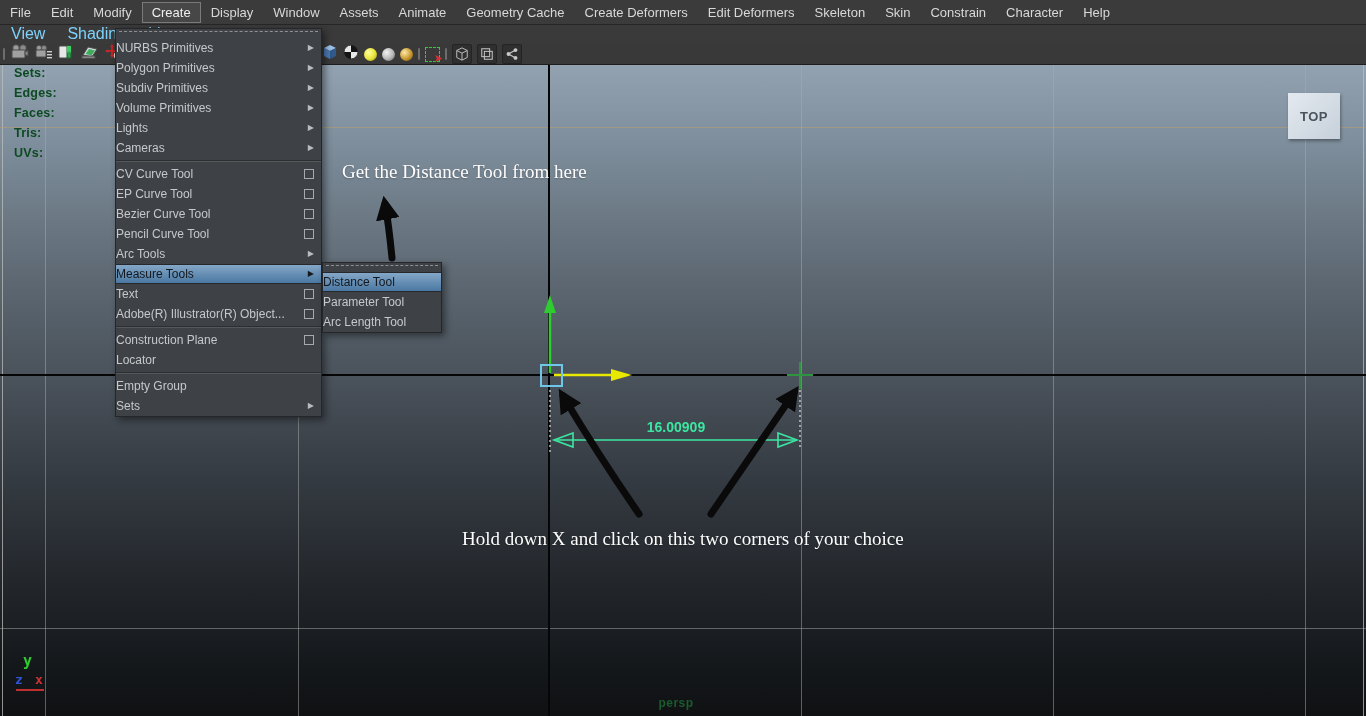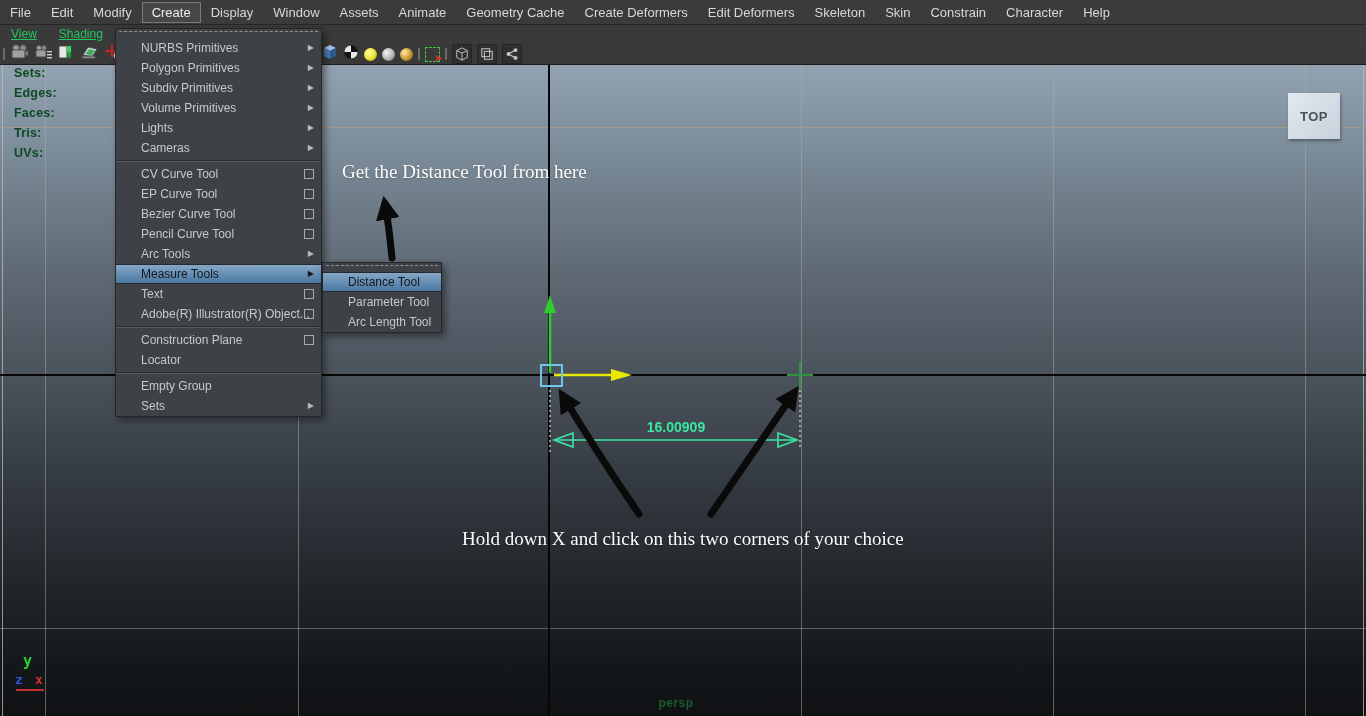--- a/index.html
+++ b/index.html
@@ -8,21 +8,21 @@
 
   
   .menubar{position:absolute;left:0;top:0;width:1366px;height:24px;background:#3b3b3b;
            border-bottom:1px solid #262626;display:flex;align-items:center;z-index:15;}
   .mb-item{color:#d8d8d8;font-size:13px;padding:3px 10px;cursor:default;}
   .mb-item.active{background:#474747;outline:1px solid #7a7a7a;outline-offset:-1px;color:#eee;}
 
   
   .panelbar{position:absolute;left:0;top:24px;width:1366px;height:20px;background:#3a3a3a;
             border-bottom:1px solid #2c2c2c;display:flex;align-items:center;z-index:5;}
-  .pb-item{color:#22c55e;font-size:12px;padding:2px 11px;text-decoration:underline;}
+  .pb-item{color:#7dd3fc;font-size:16px;padding:2px 11px;}
 
   
   .iconbar{position:absolute;left:0;top:44px;width:1366px;height:20px;background:#393939;
            border-bottom:1px solid #1d1d1d;z-index:5;}
   .icon-group{position:absolute;top:0;height:20px;display:flex;align-items:center;gap:5px;}
   .grip{width:2px;height:12px;background:#6d6d6d;border-radius:1px;}
   .ball{width:13px;height:13px;border-radius:50%;}
   .ball.yellow{background:radial-gradient(circle at 35% 35%,#ffff9a,#e8e23a 55%,#8a8410);}
   .ball.grey{background:radial-gradient(circle at 35% 35%,#f2f2f2,#b5b5b5 55%,#5c5c5c);}
   .ball.gold{background:radial-gradient(circle at 35% 35%,#ffe9a8,#c8982f 55%,#6b4d10);}
@@ -72,21 +72,21 @@
   .measure-label{position:absolute;left:606px;top:419px;width:140px;text-align:center;z-index:21;
         color:#3ce6a2;font-size:14px;font-weight:bold;}
 
   
   .menu{position:absolute;background:#3e4247;border:1px solid #24262a;z-index:30;
         box-shadow:3px 3px 7px rgba(0,0,0,.45);}
   .menu.main{left:115px;top:28px;width:205px;}
   .menu.sub{left:322px;top:262px;width:118px;z-index:40;}
   .tearoff{height:6px;border-top:1px dashed #909090;margin:2px 3px 0 3px;}
   .menu-item{position:relative;height:20px;line-height:20px;font-size:12px;color:#c6c8ca;
-             padding-left:25px;cursor:default;}
+             cursor:default;}
   .menu.sub .menu-item{}
   .menu-item.highlight{background:linear-gradient(#84a7c7,#4a77a1);color:#13181e;
              border-top:1px solid #26282b;border-bottom:1px solid #26282b;height:18px;line-height:18px;}
   .mi-arrow{position:absolute;right:7px;top:0;font-size:8px;color:#b8babd;}
   .menu-item.highlight .mi-arrow{color:#15181c;}
   .mi-opt{position:absolute;right:7px;top:5px;width:8px;height:8px;border:1px solid #a7a9ac;}
   .menu-sep{height:0;border-top:1px solid #2d2e30;border-bottom:1px solid #54575c;margin:2px 0;}
   .overlay{position:absolute;left:0;top:0;z-index:50;pointer-events:none;}
 </style>
 </head>

